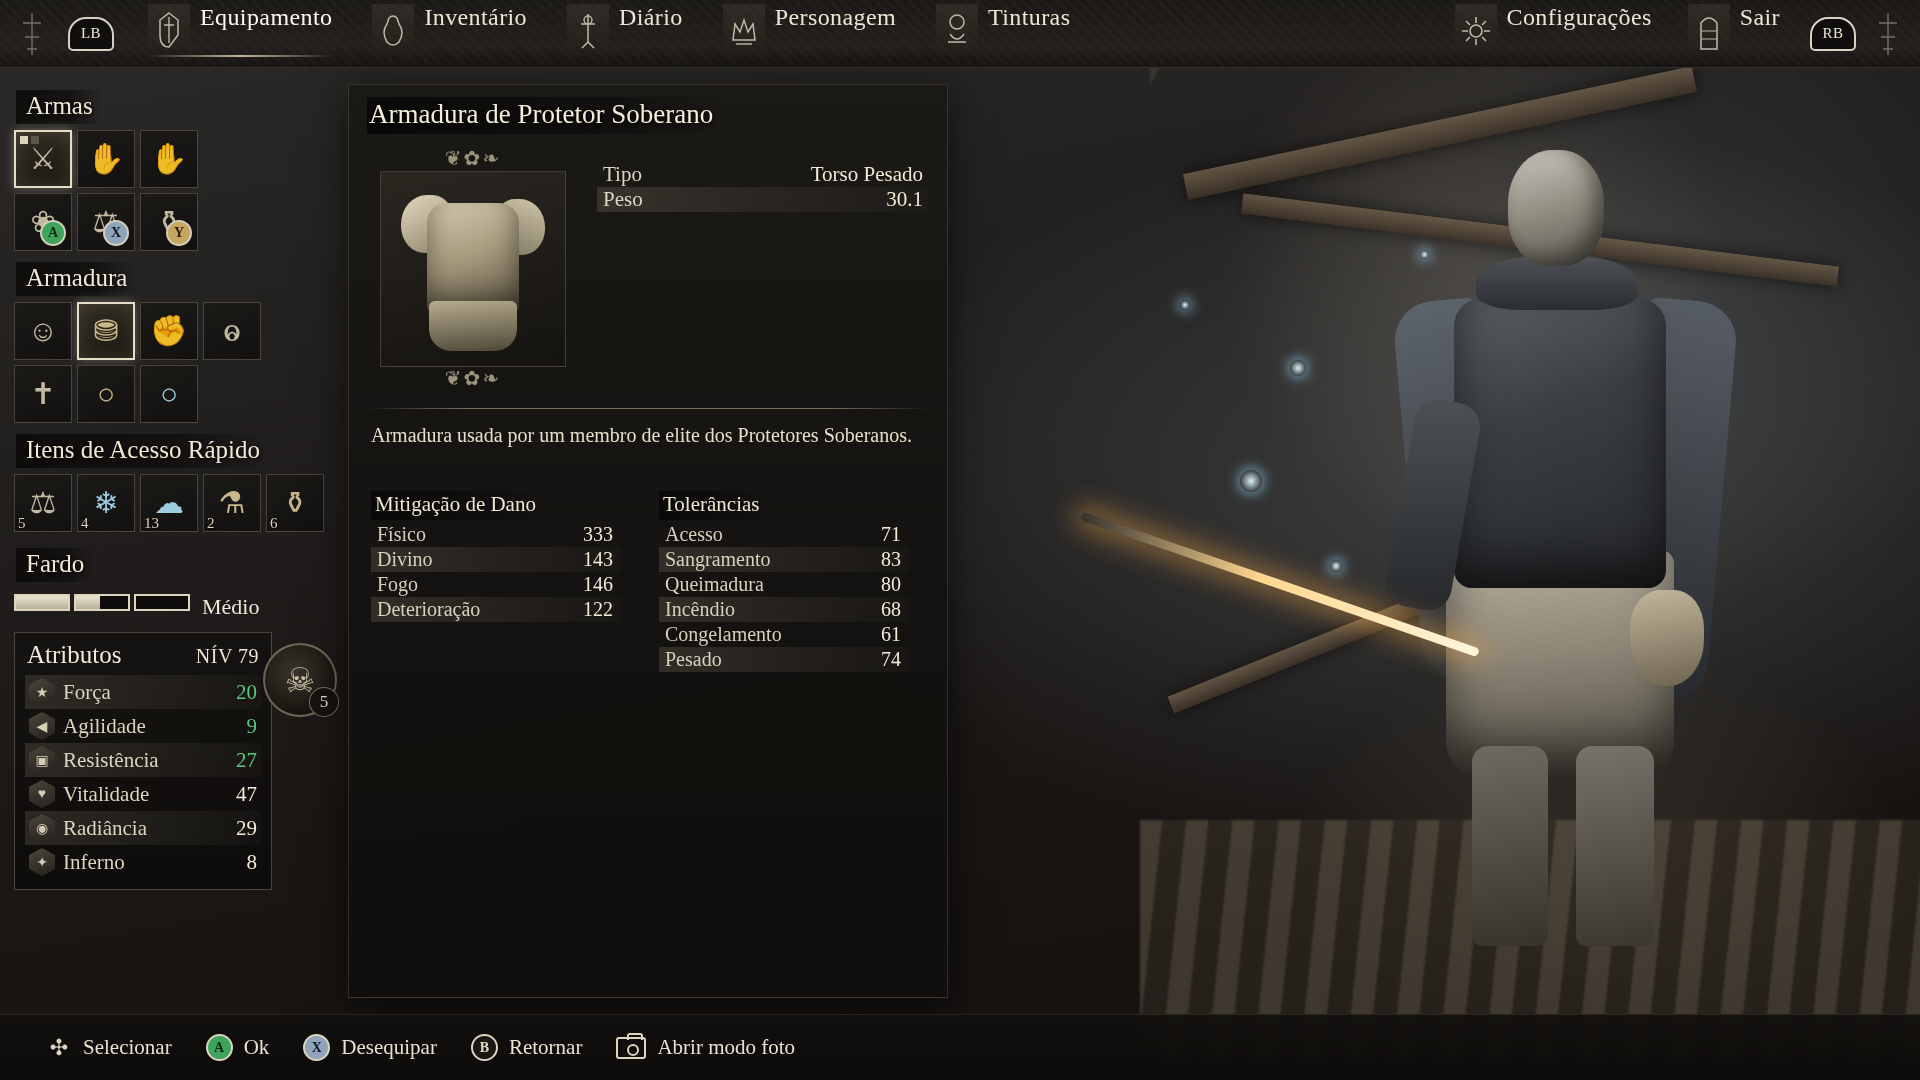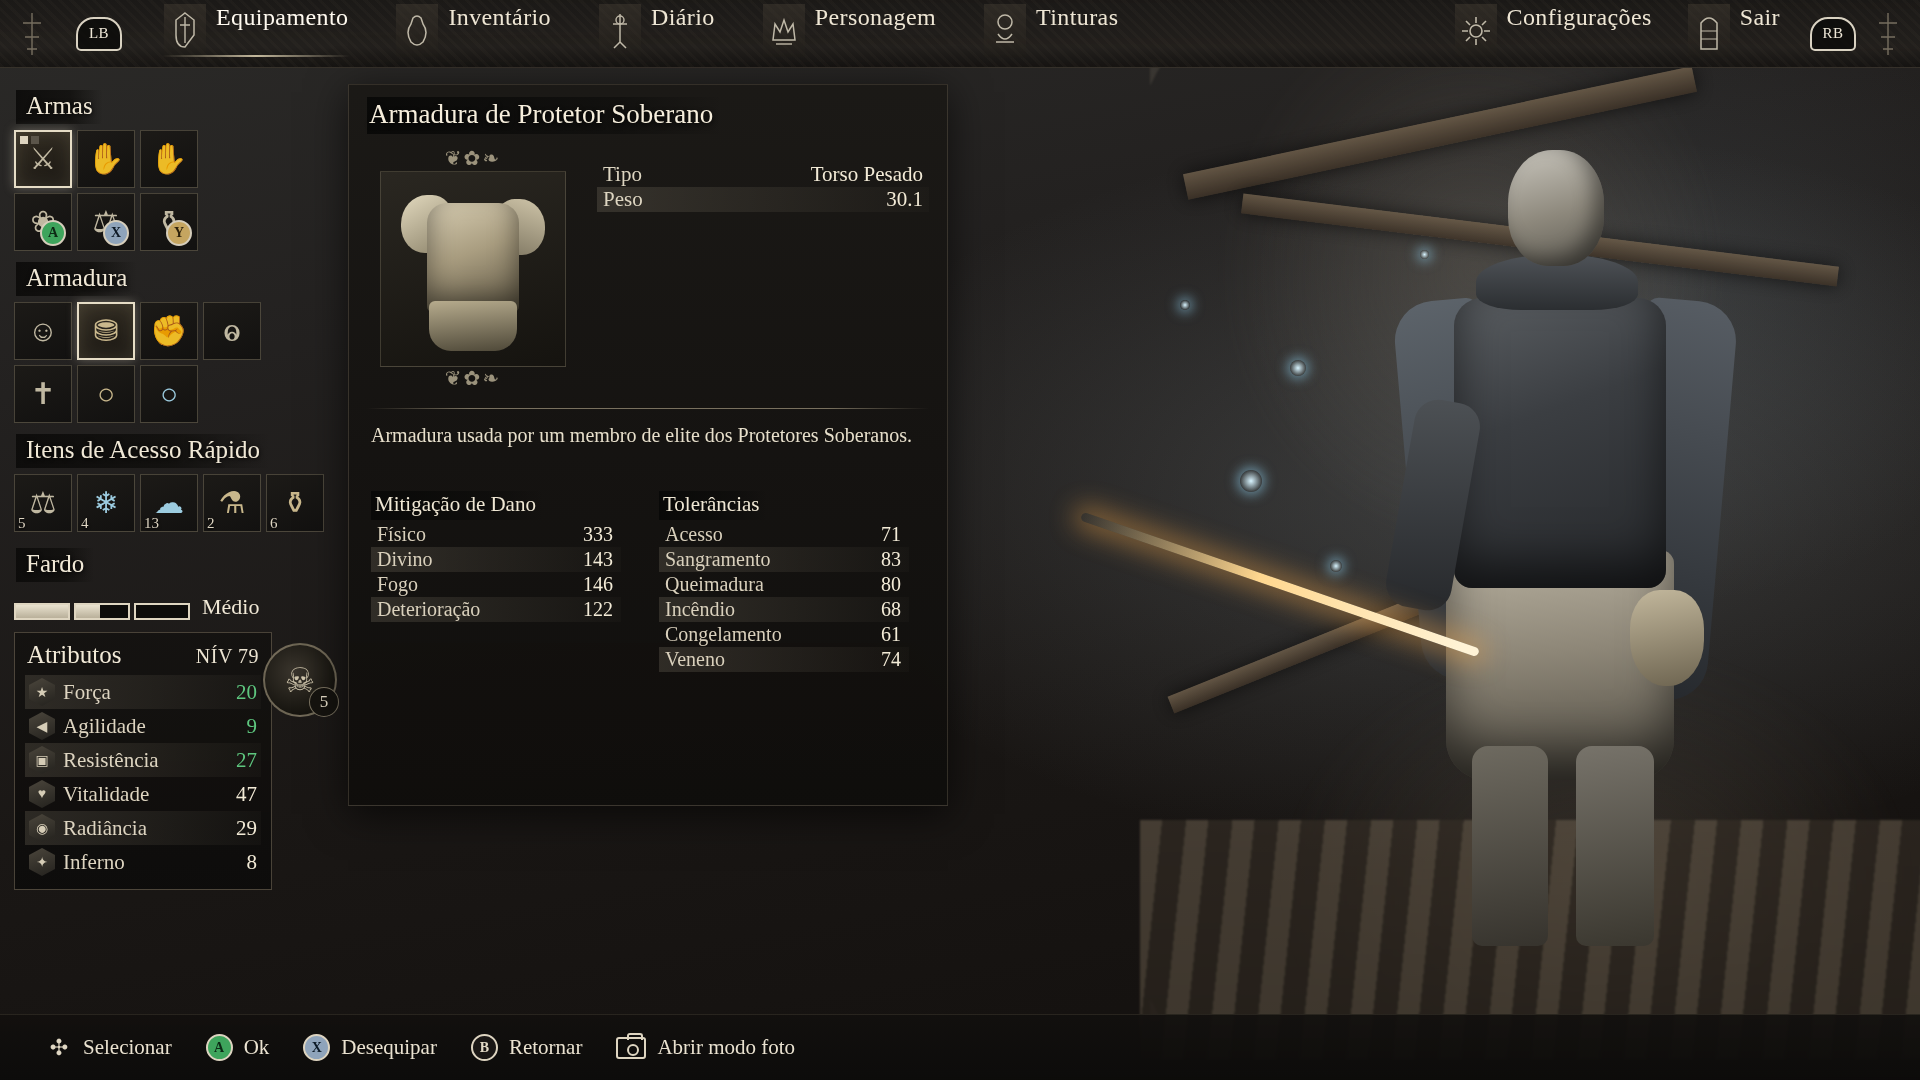--- a/index.html
+++ b/index.html
@@ -112,21 +112,21 @@
     position: absolute; left: 0; top: 0; width: 1920px; height: 68px;
     background: linear-gradient(180deg, rgba(26,24,22,0.96), rgba(34,31,28,0.93) 70%, rgba(20,18,16,0.9));
     border-bottom: 1px solid rgba(150,138,115,0.22);
     display: flex; align-items: center;
   }
   .topbar::before {
     content: ""; position: absolute; inset: 0;
     background: repeating-linear-gradient(45deg, rgba(120,108,88,0.05) 0 3px, rgba(0,0,0,0) 3px 8px);
     pointer-events: none;
   }
-  .nav-left { display: flex; align-items: center; gap: 16px; margin-left: 14px; position: relative; z-index: 2;}
+  .nav-left { display: flex; align-items: center; gap: 8px; margin-left: 14px; position: relative; z-index: 2;}
   .nav-right { display: flex; align-items: center; gap: 4px; margin-left: auto; margin-right: 14px; position: relative; z-index: 2;}
   .bumper {
     width: 46px; height: 34px;
     border: 2px solid #d9d2c2;
     border-radius: 18px 18px 5px 5px;
     background: rgba(10,9,8,0.75);
     color: #efe8d8; font-size: 15px; letter-spacing: .5px;
     display: flex; align-items: center; justify-content: center;
     margin: 0 10px;
   }
@@ -192,21 +192,21 @@
   .qty {
     position: absolute; left: 3px; bottom: -1px;
     font-size: 15px; color: #ded5c2; text-shadow: 0 1px 3px #000;
   }
   .slot .mini-sq { position:absolute; left:4px; top:4px; display:flex; gap:3px; }
   .mini-sq i { width: 8px; height: 8px; background:#ddd4c0; display:block; }
   .mini-sq i.off { background: #5b554a; }
 
   
   .fardo-wrap { margin-top: 10px; }
-  .fardo-bar-row { display: flex; align-items: flex-end; gap: 12px; margin-top: 6px; }
+  .fardo-bar-row { display: flex; align-items: flex-start; gap: 12px; margin-top: 6px; }
   .fardo-bar { display: flex; gap: 4px; }
   .fardo-seg {
     width: 56px; height: 17px;
     border: 2px solid #ded5c0;
     background: #0d0c0a;
     position: relative; overflow: hidden;
   }
   .fardo-seg .fill { position:absolute; left:0; top:0; bottom:0;
     background: linear-gradient(180deg, #e9e2cf, #b9b09a); }
   .fardo-label { font-size: 22px; color: #efe7d5; }
@@ -249,21 +249,21 @@
   .skull-num {
     position: absolute; right: -4px; bottom: -2px;
     width: 30px; height: 30px; border-radius: 50%;
     border: 1px solid rgba(190,178,150,0.6);
     background: #15130f; color: #e6ddc8;
     font-size: 17px; display: flex; align-items: center; justify-content: center;
   }
 
   
   .detail {
-    position: absolute; left: 348px; top: 84px; width: 600px; height: 722px;
+    position: absolute; left: 348px; top: 84px; width: 600px; height: 914px;
     background: linear-gradient(180deg, rgba(27,25,22,0.965) 0%, rgba(20,18,16,0.975) 55%, rgba(15,14,12,0.98) 100%);
     border: 1px solid rgba(120,110,92,0.35);
     box-shadow: 0 8px 38px rgba(0,0,0,0.62);
     padding: 12px 18px 0 18px;
   }
   .item-title {
     font-size: 27px; color: #f6eedc; padding: 2px 10px 4px 2px;
     background: linear-gradient(90deg, rgba(8,8,7,0.92) 0%, rgba(10,10,9,0.55) 70%, rgba(10,10,9,0) 100%);
     display: inline-block; margin-bottom: 10px;
     text-shadow: 0 2px 5px #000;
@@ -695,21 +695,21 @@
         </div>
         <div class="tr alt">
           <span>Incêndio</span>
           <span class="v">68</span>
         </div>
         <div class="tr">
           <span>Congelamento</span>
           <span class="v">61</span>
         </div>
         <div class="tr alt">
-          <span>Veneno</span>
+          <span>Pesado</span>
           <span class="v">74</span>
         </div>
       </div>
     </div>
   </div>
 
   <div class="footer">
     <div class="fitem">
       <span class="dpad">✣</span>
       <span class="lbl">Selecionar</span>

